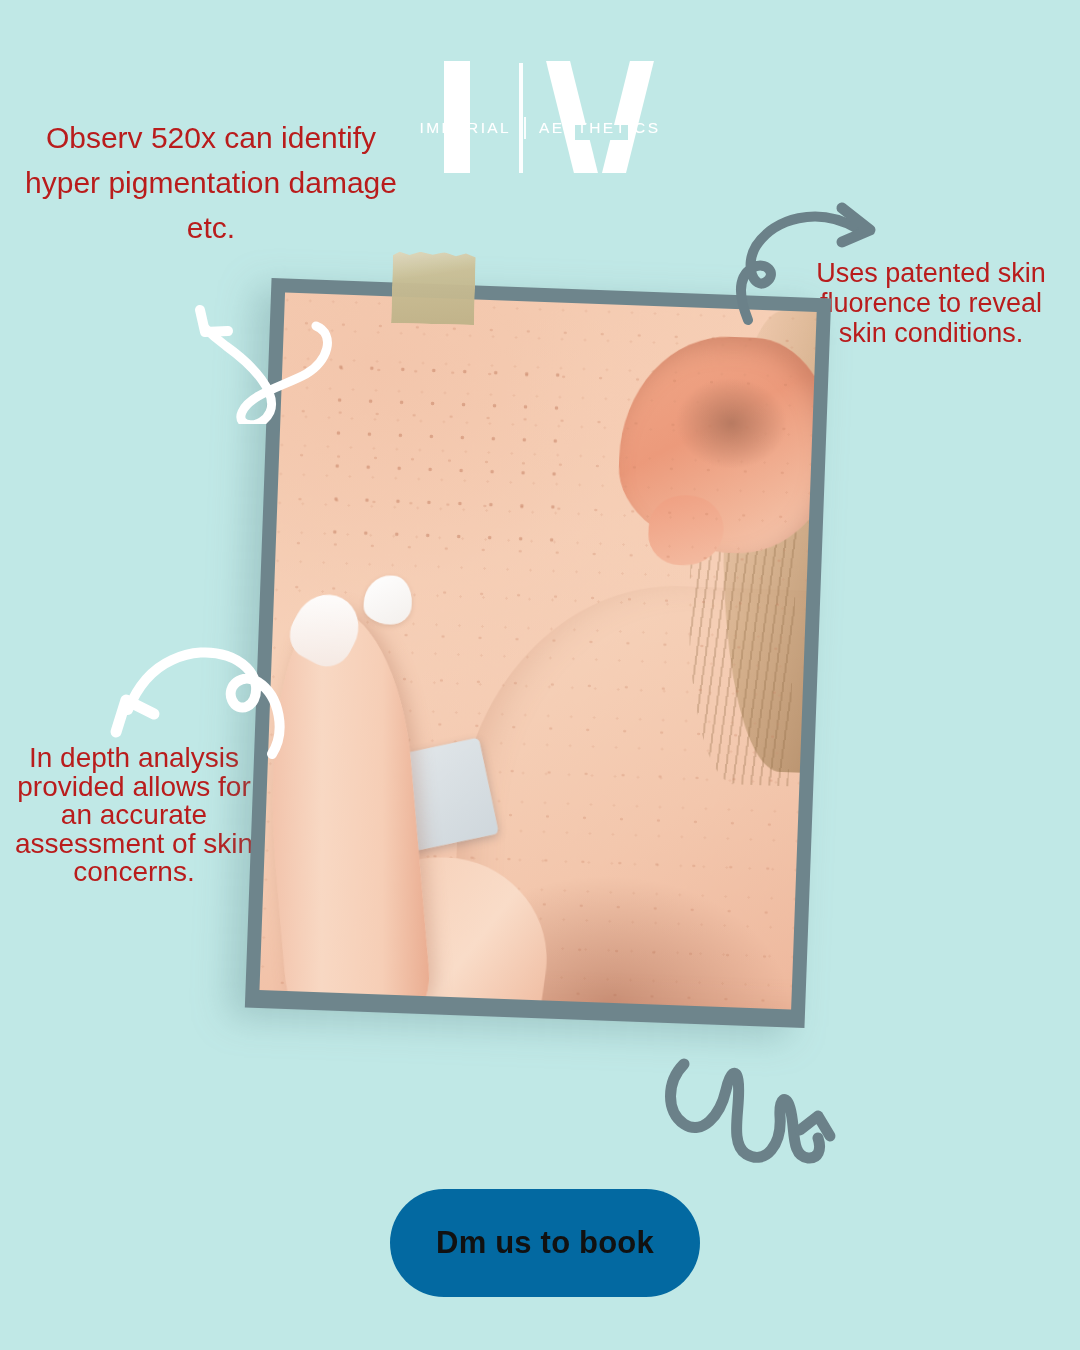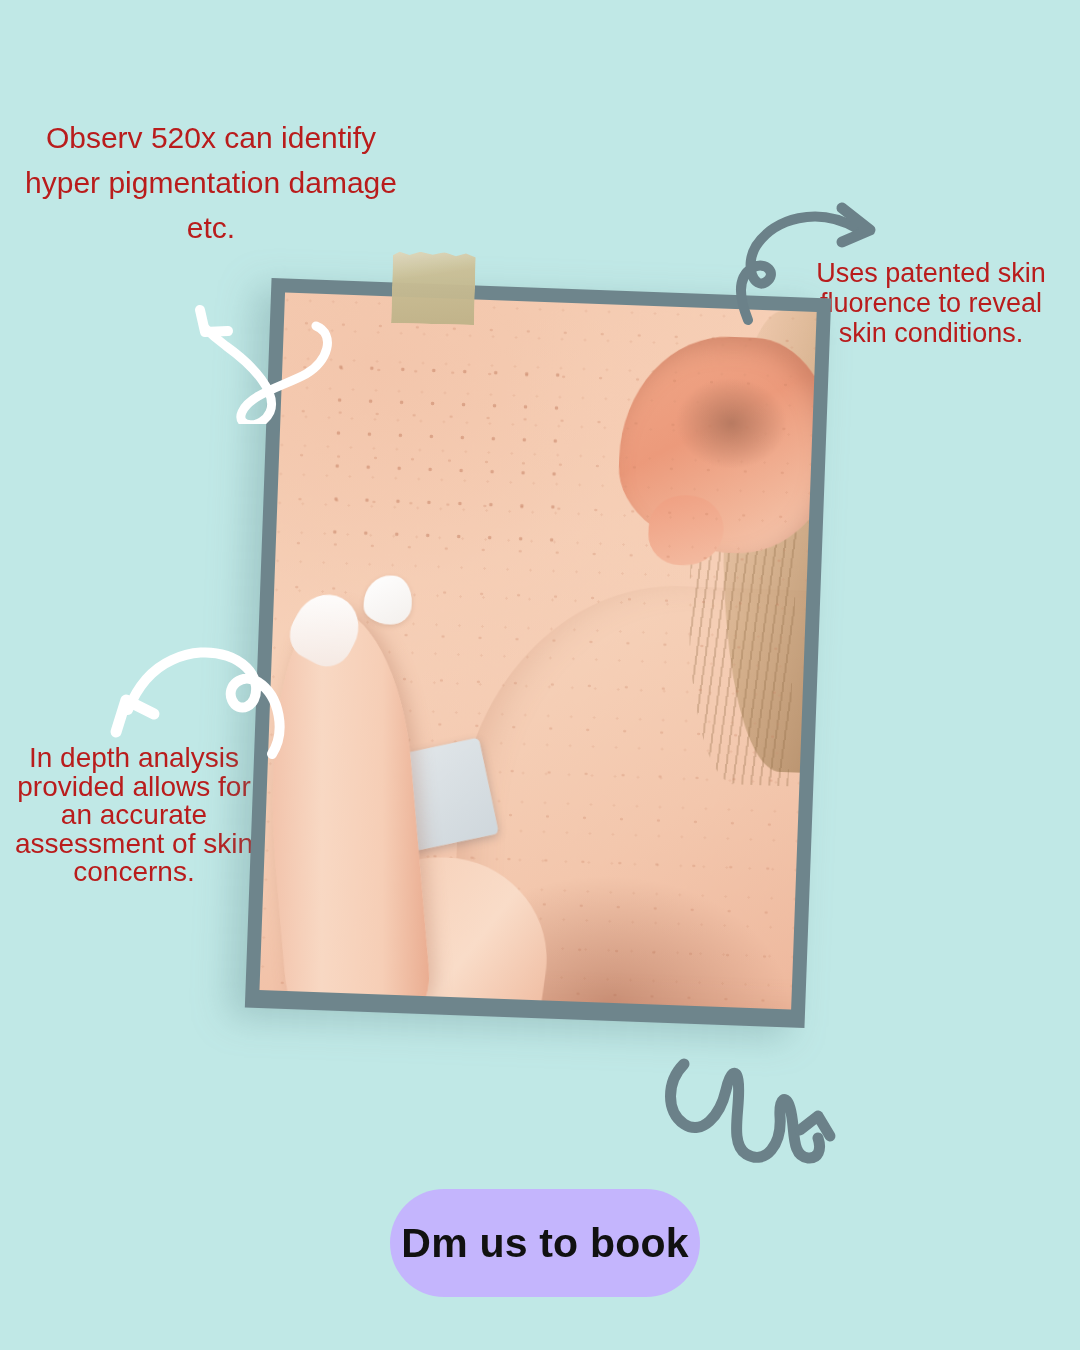--- a/index.html
+++ b/index.html
@@ -188,31 +188,45 @@
   
   .arrow{ position:absolute; }
   #arrow-topleft{ left:178px; top:288px; width:176px; height:136px; }
   #arrow-topright{ left:730px; top:192px; width:166px; height:136px; }
   #arrow-left{ left:106px; top:636px; width:190px; height:126px; }
   #arrow-bottom{ left:650px; top:1046px; width:210px; height:138px; }
 
   
   #cta-button{
     position:absolute; left:390px; top:1189px; width:310px; height:108px;
-    background:#c4b5fd; border:none; border-radius:54px;
-    color:#111111; font-size:41px; font-weight:bold;
+    background:#0369a1; border:none; border-radius:54px;
+    color:#111111; font-size:31px; font-weight:bold;
     font-family:"Liberation Sans", sans-serif;
     cursor:pointer; letter-spacing:.2px;
   }
 </style>
 </head>
 <body>
 
 <div class="canvas">
 
+  <div id="logo">
+    <div class="mono">
+      <div class="bar"></div>
+      <div class="divider"></div>
+      <div class="a-left"></div>
+      <div class="a-right"></div>
+      <div class="a-bar"></div>
+    </div>
+    <div class="words">
+      <span>IMPERIAL</span>
+      <span class="sep"></span>
+      <span>AESTHETICS</span>
+    </div>
+  </div>
 
   <div class="txt" id="txt-topleft">Observ 520x can identify hyper pigmentation damage etc.</div>
 
   <div class="txt" id="txt-topright">Uses patented skin fluorence to reveal skin conditions.</div>
 
   <div class="txt" id="txt-left">In depth analysis provided allows for an accurate assessment of skin concerns.</div>
 
 
   <div id="photo-card">
     <div id="photo-frame">

